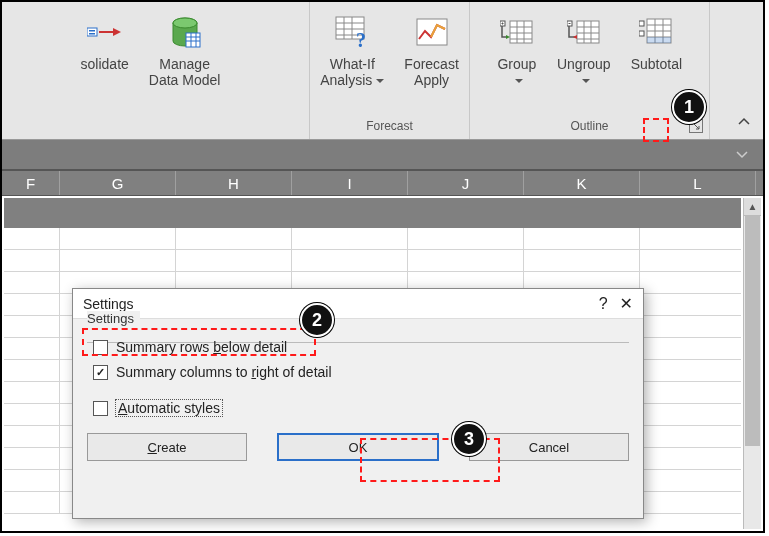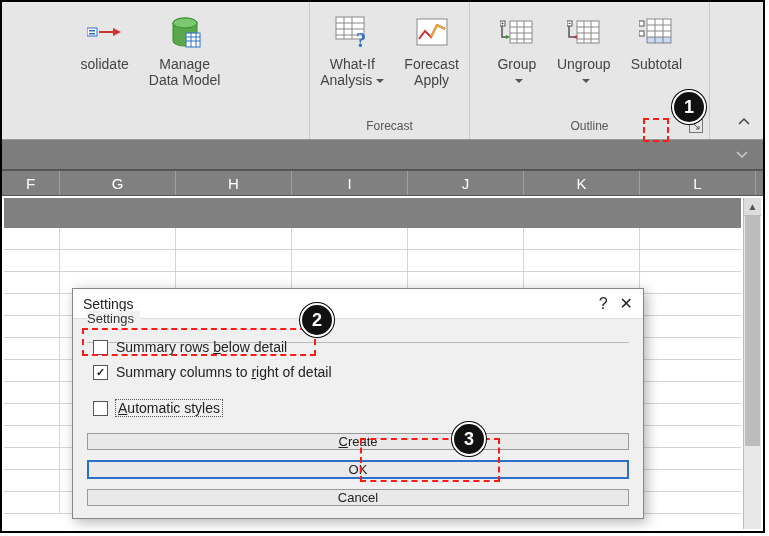--- a/index.html
+++ b/index.html
@@ -238,23 +238,22 @@
     font-size: 11px;
   }
   .chk.checked::after {
     content: "✓";
     color: #222;
     font-weight: bold;
   }
   .chk-gap { height: 10px; }
   .dialog-buttons {
     display: flex;
-    gap: 10px;
+    gap: 30px;
     padding: 8px 14px 12px 14px;
-    flex-direction: column;
   }
   .dlg-btn {
     flex: 1;
     height: 28px;
     background: #e9e9e9;
     border: 1px solid #999;
     display: flex;
     align-items: center;
     justify-content: center;
     font-size: 13px;

